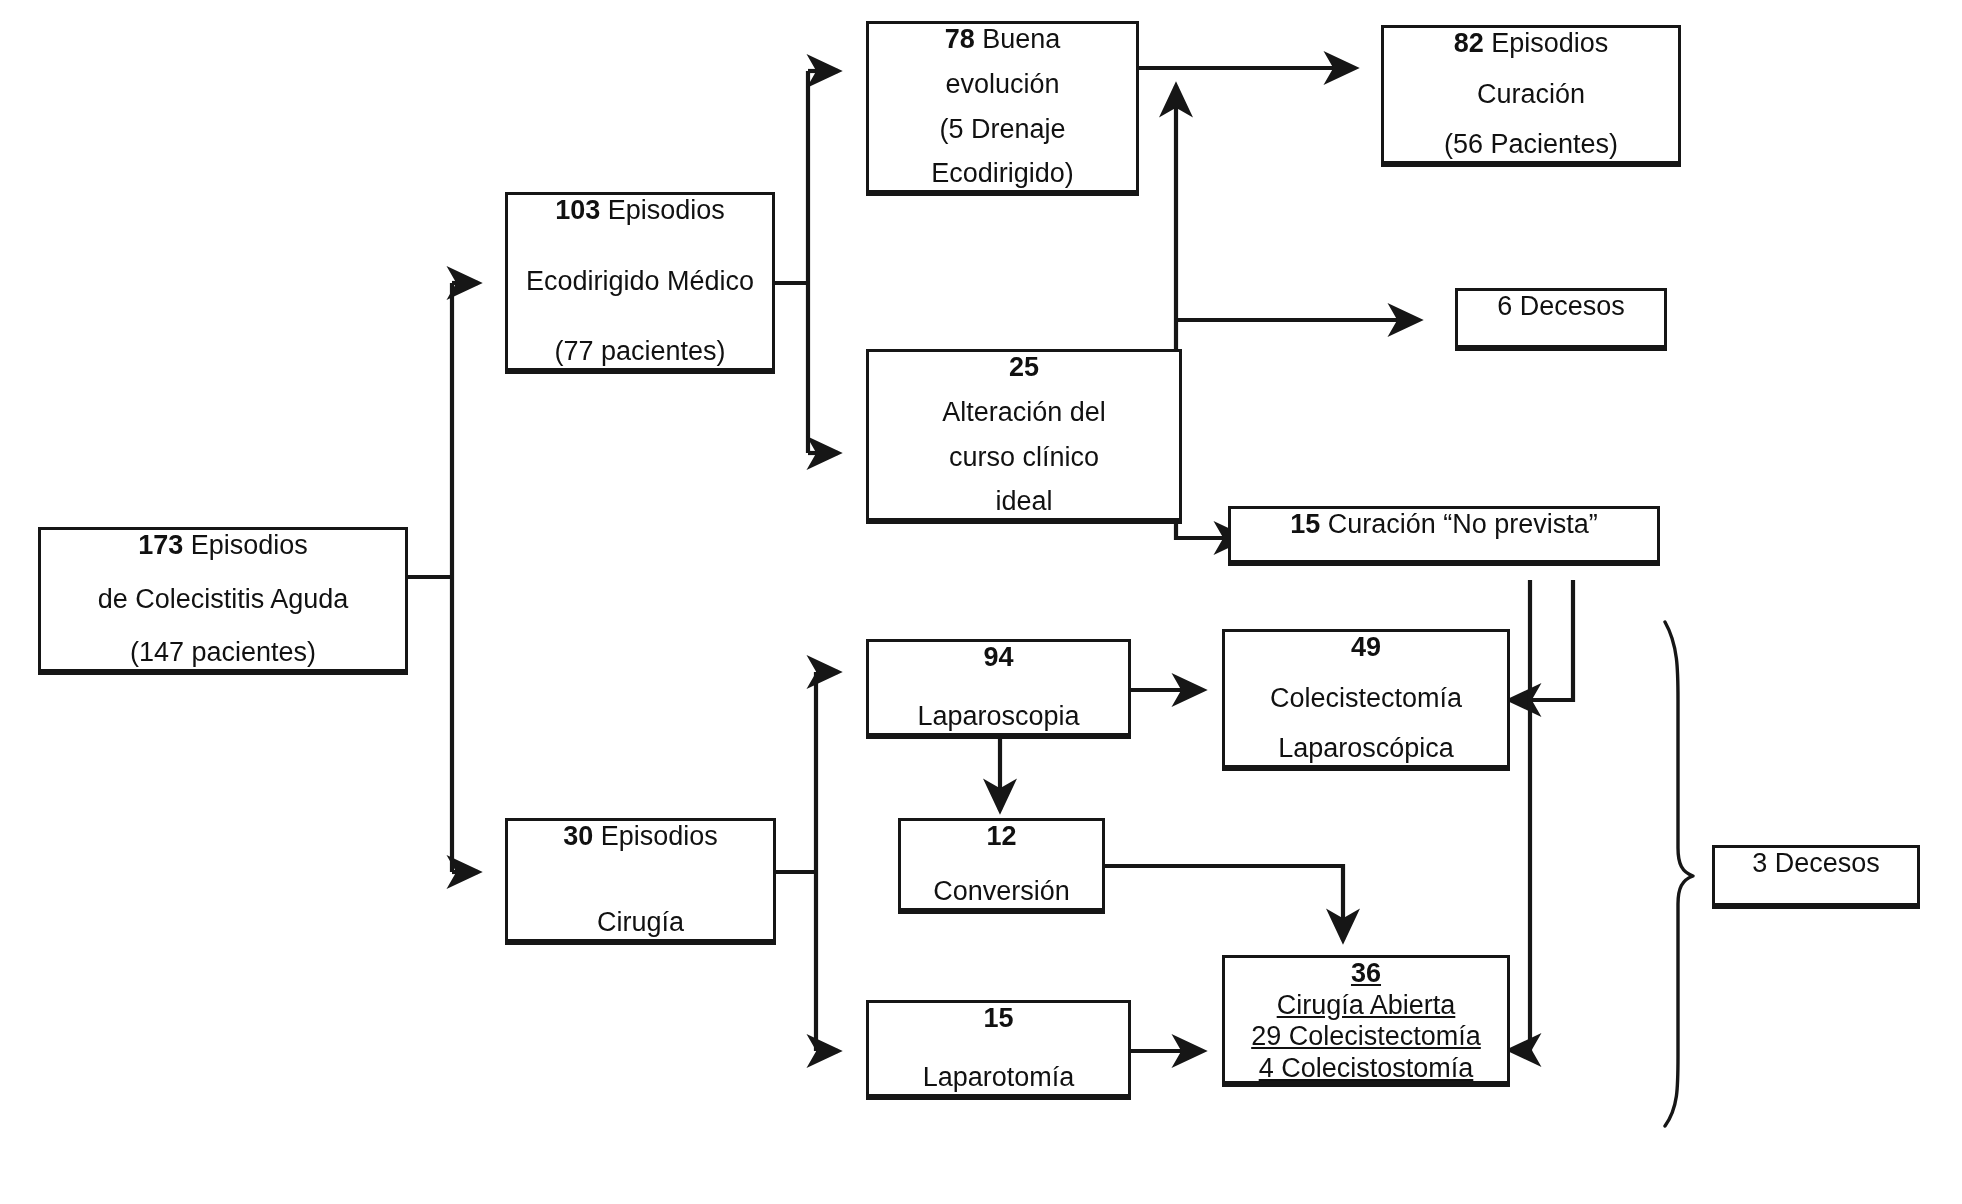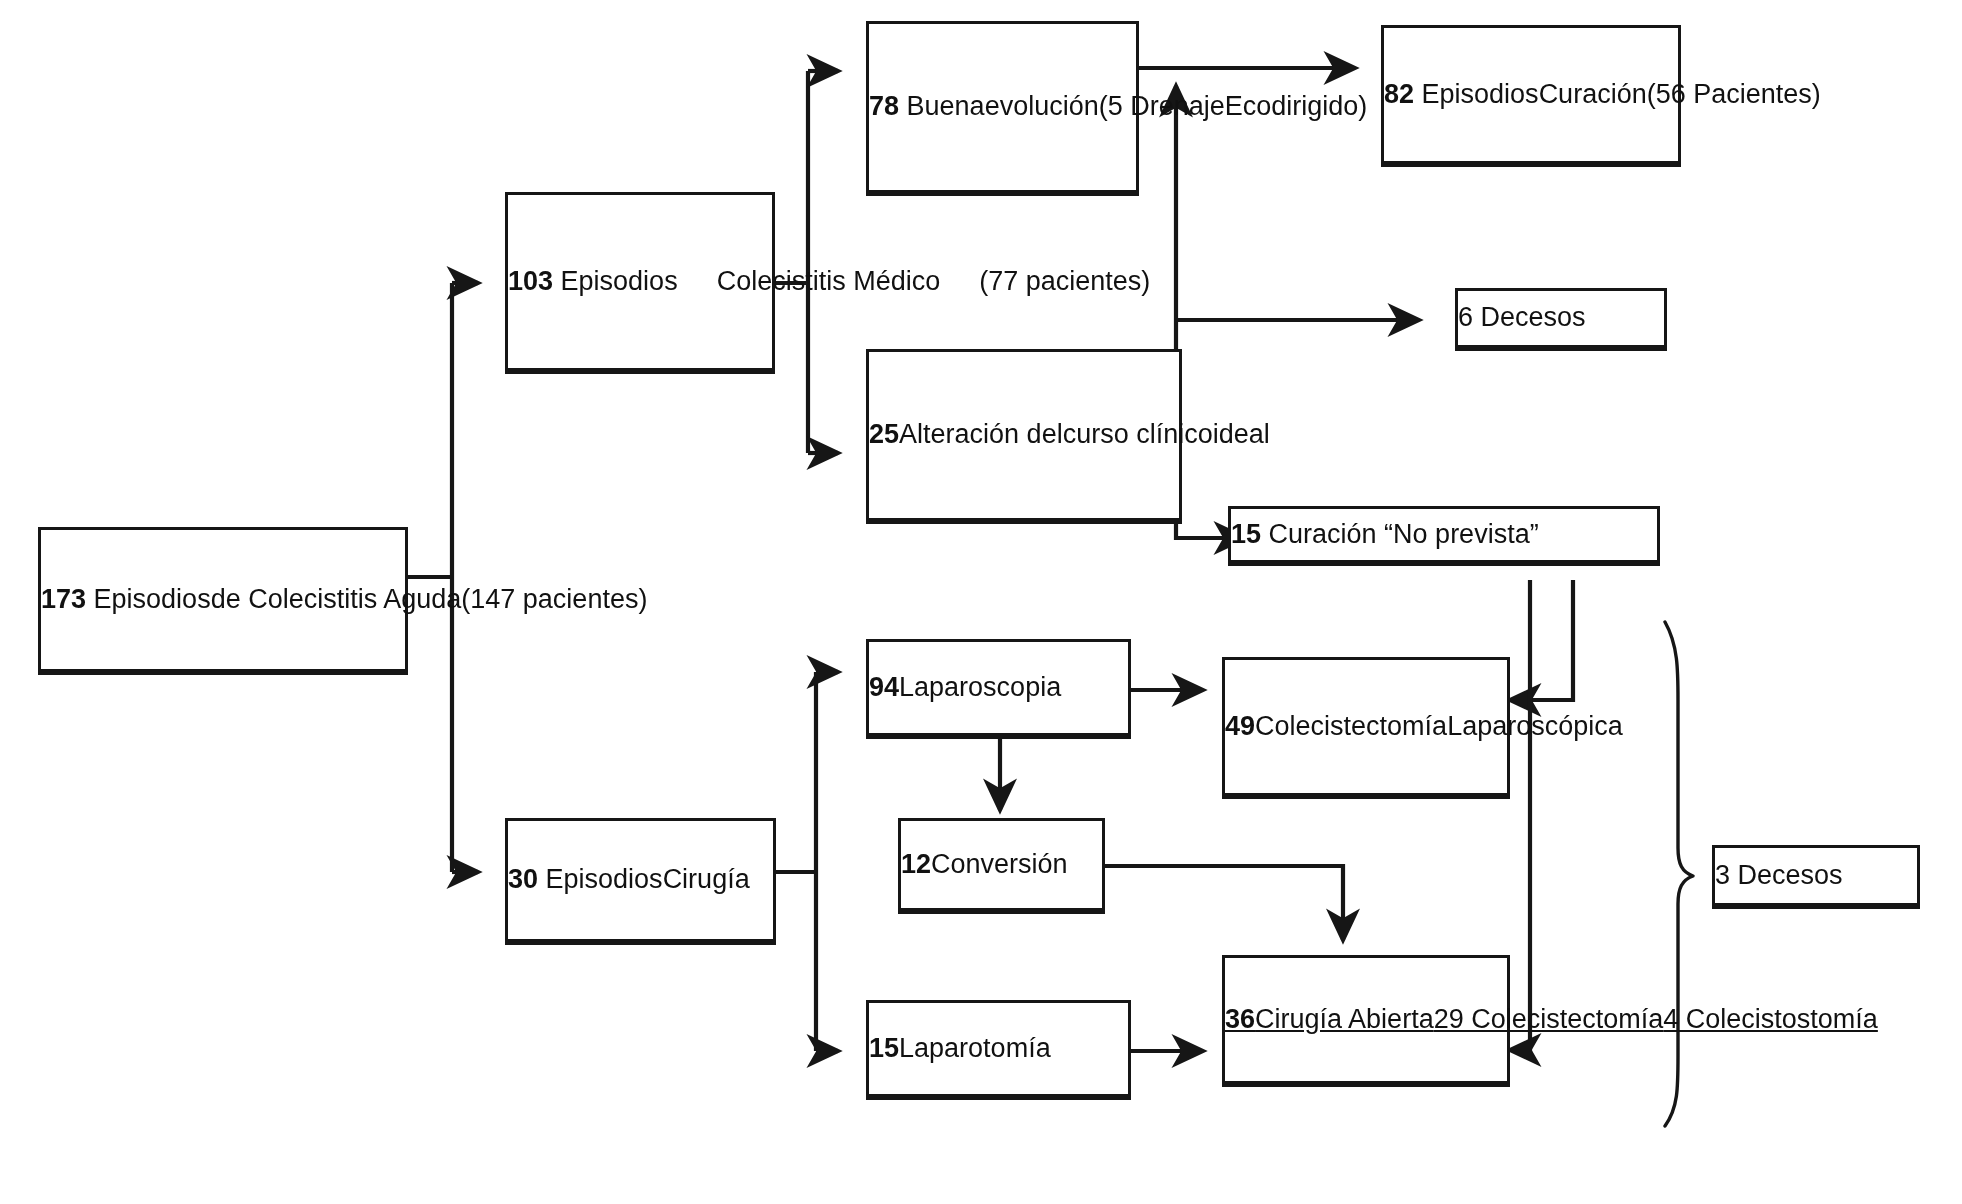--- a/index.html
+++ b/index.html
@@ -25,23 +25,23 @@
     height: 1204px;
     pointer-events: none;
   }
   .node {
     position: absolute;
     box-sizing: border-box;
     background: #ffffff;
     border: 3px solid #161616;
     border-bottom-width: 6px;
     display: flex;
-    flex-direction: row;
+    flex-direction: column;
     align-items: center;
-    justify-content: flex-start;
+    justify-content: space-between;
     text-align: center;
     color: #111111;
     line-height: 1.17;
     z-index: 3;
   }
   .node .ln {
     display: block;
     white-space: nowrap;
     font-size: 27px;
   }
@@ -108,21 +108,21 @@
   </svg>
 
   <div class="node" style="left:38px; top:503px; width:370px; height:148px;margin-top:24px;">
     <span class="ln"><b>173</b><span> Episodios</span></span>
     <span class="ln"><b></b><span>de Colecistitis Aguda</span></span>
     <span class="ln"><b></b><span>(147 pacientes)</span></span>
   </div>
 
   <div class="node" style="left:505px; top:192px; width:270px; height:182px;gap:39px;">
     <span class="ln"><b>103</b><span> Episodios</span></span>
-    <span class="ln"><b></b><span>Colecistitis Médico</span></span>
+    <span class="ln"><b></b><span>Ecodirigido Médico</span></span>
     <span class="ln"><b></b><span>(77 pacientes)</span></span>
   </div>
 
   <div class="node" style="left:866px; top:21px; width:273px; height:175px;">
     <span class="ln"><b>78</b><span> Buena</span></span>
     <span class="ln"><b></b><span>evolución</span></span>
     <span class="ln"><b></b><span>(5 Drenaje</span></span>
     <span class="ln"><b></b><span>Ecodirigido)</span></span>
   </div>
 
@@ -150,21 +150,21 @@
   <div class="node" style="left:505px; top:818px; width:271px; height:127px;">
     <span class="ln"><b>30</b><span> Episodios</span></span>
     <span class="ln"><b></b><span>Cirugía</span></span>
   </div>
 
   <div class="node" style="left:866px; top:639px; width:265px; height:100px;">
     <span class="ln"><b>94</b><span></span></span>
     <span class="ln"><b></b><span>Laparoscopia</span></span>
   </div>
 
-  <div class="node" style="left:1222px; top:629px; width:288px; height:142px;margin-top:28px;">
+  <div class="node" style="left:1222px; top:629px; width:288px; height:142px;">
     <span class="ln"><b>49</b><span></span></span>
     <span class="ln"><b></b><span>Colecistectomía</span></span>
     <span class="ln"><b></b><span>Laparoscópica</span></span>
   </div>
 
   <div class="node" style="left:898px; top:818px; width:207px; height:96px;">
     <span class="ln"><b>12</b><span></span></span>
     <span class="ln"><b></b><span>Conversión</span></span>
   </div>
 

